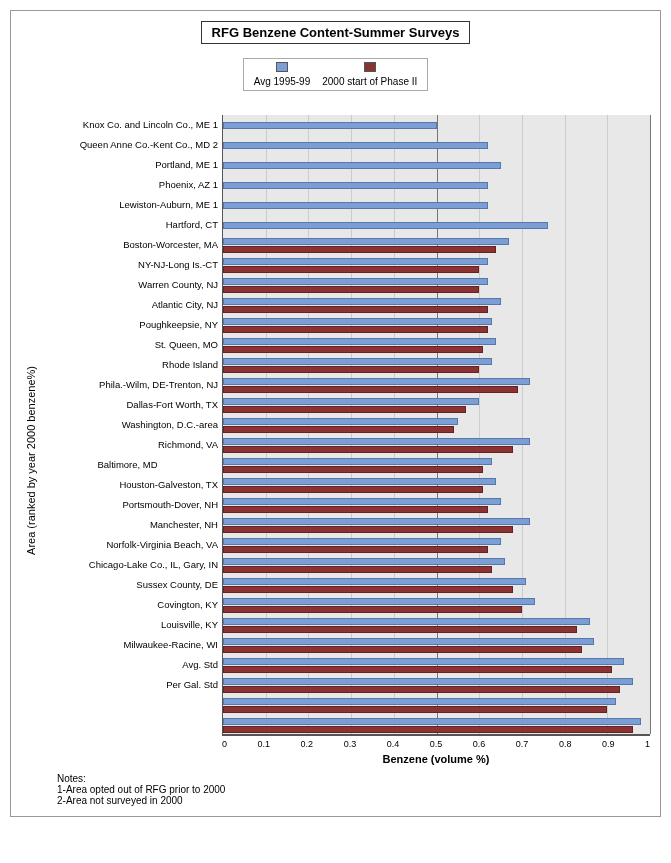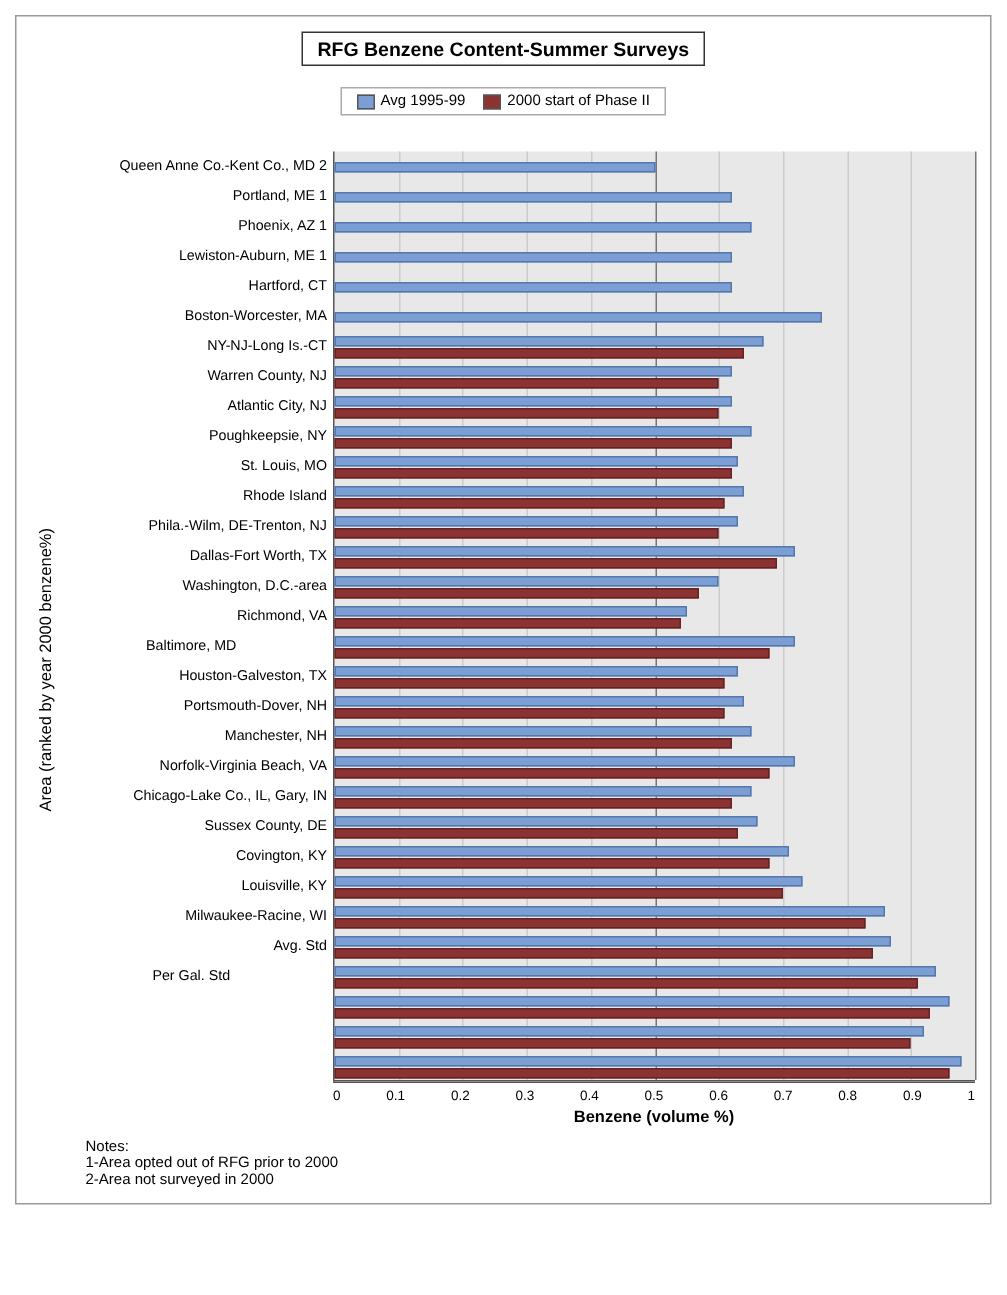--- a/index.html
+++ b/index.html
@@ -42,20 +42,21 @@
     }
     .legend-wrapper {
       text-align: center;
       margin-bottom: 14px;
     }
     .legend-item {
       display: flex;
       align-items: center;
       gap: 4px;
       font-size: 10px;
+      flex-direction: column;
     }
     .legend-box {
       width: 12px;
       height: 10px;
       border: 1px solid #555;
     }
     .chart-area {
       display: flex;
       flex-direction: row;
     }
@@ -134,48 +135,49 @@
         <span>2000 start of Phase II</span>
       </div>
     </div>
   </div>
 
   <div class="chart-area">
     <div class="y-axis-label">Area (ranked by year 2000 benzene%)</div>
     <div class="chart-inner">
       <div class="bars-section">
         <div class="row-labels" id="row-labels-container" style="width: 185px; flex-shrink: 0;">
+            <div class="row-label" style="height: 20px; line-height: 20px; width: 185px;">Knox Co. and Lincoln Co., ME 1</div>
             <div class="row-label" style="height: 20px; line-height: 20px; width: 185px;">Queen Anne Co.-Kent Co., MD 2</div>
             <div class="row-label" style="height: 20px; line-height: 20px; width: 185px;">Portland, ME 1</div>
             <div class="row-label" style="height: 20px; line-height: 20px; width: 185px;">Phoenix, AZ 1</div>
             <div class="row-label" style="height: 20px; line-height: 20px; width: 185px;">Lewiston-Auburn, ME 1</div>
             <div class="row-label" style="height: 20px; line-height: 20px; width: 185px;">Hartford, CT</div>
             <div class="row-label" style="height: 20px; line-height: 20px; width: 185px;">Boston-Worcester, MA</div>
             <div class="row-label" style="height: 20px; line-height: 20px; width: 185px;">NY-NJ-Long Is.-CT</div>
             <div class="row-label" style="height: 20px; line-height: 20px; width: 185px;">Warren County, NJ</div>
             <div class="row-label" style="height: 20px; line-height: 20px; width: 185px;">Atlantic City, NJ</div>
             <div class="row-label" style="height: 20px; line-height: 20px; width: 185px;">Poughkeepsie, NY</div>
-            <div class="row-label" style="height: 20px; line-height: 20px; width: 185px;">St. Louis, MO</div>
+            <div class="row-label" style="height: 20px; line-height: 20px; width: 185px;">St. Queen, MO</div>
             <div class="row-label" style="height: 20px; line-height: 20px; width: 185px;">Rhode Island</div>
             <div class="row-label" style="height: 20px; line-height: 20px; width: 185px;">Phila.-Wilm, DE-Trenton, NJ</div>
             <div class="row-label" style="height: 20px; line-height: 20px; width: 185px;">Dallas-Fort Worth, TX</div>
             <div class="row-label" style="height: 20px; line-height: 20px; width: 185px;">Washington, D.C.-area</div>
             <div class="row-label" style="height: 20px; line-height: 20px; width: 185px;">Richmond, VA</div>
             <div class="row-label" style="height: 20px; line-height: 20px; width: 185px; text-align: center;">Baltimore, MD</div>
             <div class="row-label" style="height: 20px; line-height: 20px; width: 185px;">Houston-Galveston, TX</div>
             <div class="row-label" style="height: 20px; line-height: 20px; width: 185px;">Portsmouth-Dover, NH</div>
             <div class="row-label" style="height: 20px; line-height: 20px; width: 185px;">Manchester, NH</div>
             <div class="row-label" style="height: 20px; line-height: 20px; width: 185px;">Norfolk-Virginia Beach, VA</div>
             <div class="row-label" style="height: 20px; line-height: 20px; width: 185px;">Chicago-Lake Co., IL, Gary, IN</div>
             <div class="row-label" style="height: 20px; line-height: 20px; width: 185px;">Sussex County, DE</div>
             <div class="row-label" style="height: 20px; line-height: 20px; width: 185px;">Covington, KY</div>
             <div class="row-label" style="height: 20px; line-height: 20px; width: 185px;">Louisville, KY</div>
             <div class="row-label" style="height: 20px; line-height: 20px; width: 185px;">Milwaukee-Racine, WI</div>
             <div class="row-label" style="height: 20px; line-height: 20px; width: 185px;">Avg. Std</div>
-            <div class="row-label" style="height: 20px; line-height: 20px; width: 185px; text-align: center;">Per Gal. Std</div>
+            <div class="row-label" style="height: 20px; line-height: 20px; width: 185px;">Per Gal. Std</div>
           </div>
         <div class="bars-wrapper">
           <div class="bars-area" id="bars-area" style="position: relative; height: 620px;">
 
           <div style="position: absolute; top: 0px; bottom: 0px; left: 10%; width: 1px; background: rgb(204, 204, 204); z-index: 0;"></div>
               <div style="position: absolute; top: 0px; bottom: 0px; left: 20%; width: 1px; background: rgb(204, 204, 204); z-index: 0;"></div>
               <div style="position: absolute; top: 0px; bottom: 0px; left: 30%; width: 1px; background: rgb(204, 204, 204); z-index: 0;"></div>
               <div style="position: absolute; top: 0px; bottom: 0px; left: 40%; width: 1px; background: rgb(204, 204, 204); z-index: 0;"></div>
               <div style="position: absolute; top: 0px; bottom: 0px; left: 50%; width: 1px; background: rgb(119, 119, 119); z-index: 0;"></div>
               <div style="position: absolute; top: 0px; bottom: 0px; left: 60%; width: 1px; background: rgb(204, 204, 204); z-index: 0;"></div>

